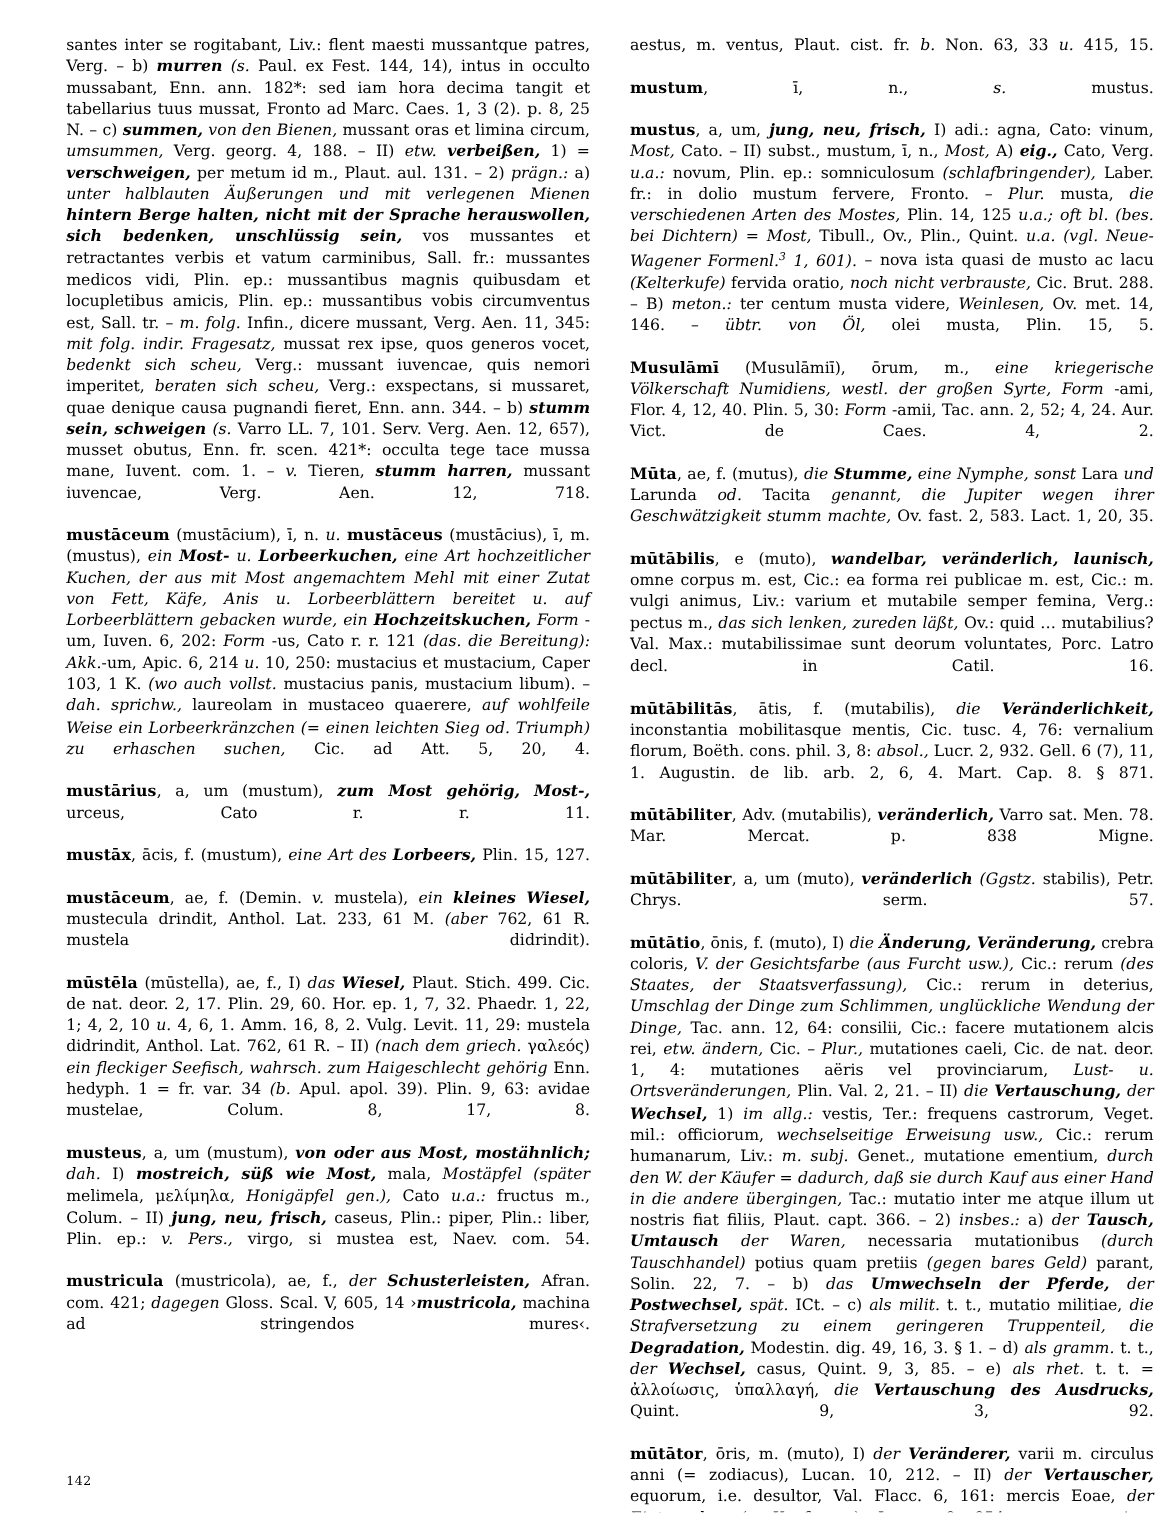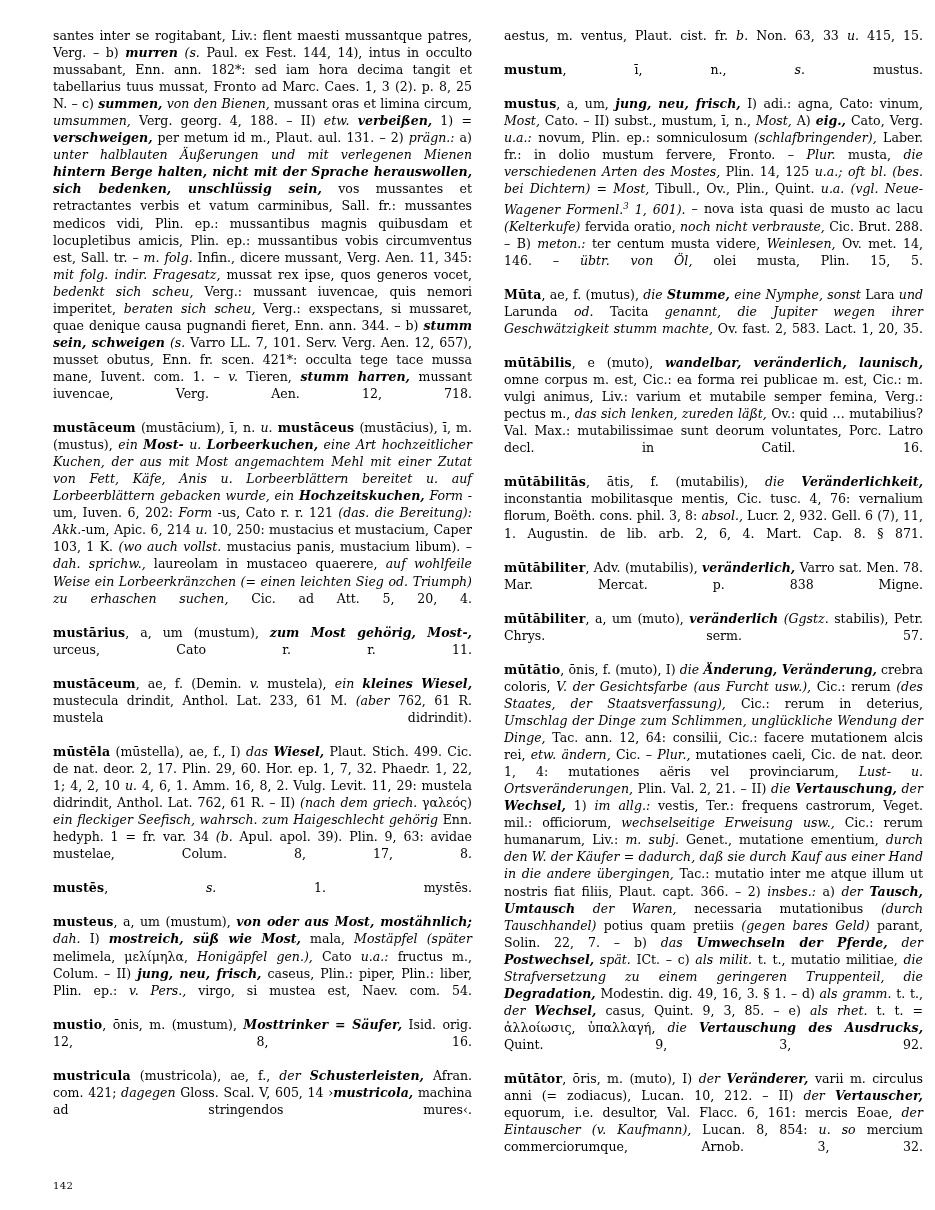--- a/index.html
+++ b/index.html
@@ -88,33 +88,33 @@
 <body>
 
 <div id="page">
 
   <div id="columns">
 
     <div class="column">
       <p class="entry">santes inter se rogitabant, Liv.: flent maesti mussantque patres, Verg. – b) <span class="de">murren</span> <span class="it">(s.</span> Paul. ex Fest. 144, 14), intus in occulto mussabant, Enn. ann. 182*: sed iam hora decima tangit et tabellarius tuus mussat, Fronto ad Marc. Caes. 1, 3 (2). p. 8, 25 N. – c) <span class="de">summen,</span> <span class="it">von den Bienen,</span> mussant oras et limina circum, <span class="it">umsummen,</span> Verg. georg. 4, 188. – II) <span class="it">etw.</span> <span class="de">verbeißen,</span> 1) = <span class="de">verschweigen,</span> per metum id m., Plaut. aul. 131. – 2) <span class="it">prägn.:</span> a) <span class="it">unter halblauten Äußerungen und mit verlegenen Mienen</span> <span class="de">hintern Berge halten, nicht mit der Sprache herauswollen, sich bedenken, unschlüssig sein,</span> vos mussantes et retractantes verbis et vatum carminibus, Sall. fr.: mussantes medicos vidi, Plin. ep.: mussantibus magnis quibusdam et locupletibus amicis, Plin. ep.: mussantibus vobis circumventus est, Sall. tr. – <span class="it">m. folg.</span> Infin., dicere mussant, Verg. Aen. 11, 345: <span class="it">mit folg. indir. Fragesatz,</span> mussat rex ipse, quos generos vocet, <span class="it">bedenkt sich scheu,</span> Verg.: mussant iuvencae, quis nemori imperitet, <span class="it">beraten sich scheu,</span> Verg.: exspectans, si mussaret, quae denique causa pugnandi fieret, Enn. ann. 344. – b) <span class="de">stumm sein, schweigen</span> <span class="it">(s.</span> Varro LL. 7, 101. Serv. Verg. Aen. 12, 657), musset obutus, Enn. fr. scen. 421*: occulta tege tace mussa mane, Iuvent. com. 1. – <span class="it">v.</span> Tieren, <span class="de">stumm harren,</span> mussant iuvencae, Verg. Aen. 12, 718.</p>
       <p class="entry"><span class="hw">mustāceum</span> (mustācium), ī, n. <span class="it">u.</span> <span class="hw">mustāceus</span> (mustācius), ī, m. (mustus), <span class="it">ein</span> <span class="de">Most-</span> <span class="it">u.</span> <span class="de">Lorbeerkuchen,</span> <span class="it">eine Art hochzeitlicher Kuchen, der aus mit Most angemachtem Mehl mit einer Zutat von Fett, Käfe, Anis u. Lorbeerblättern bereitet u. auf Lorbeerblättern gebacken wurde, ein</span> <span class="de">Hochzeitskuchen,</span> <span class="it">Form</span> -um, Iuven. 6, 202: <span class="it">Form</span> -us, Cato r. r. 121 <span class="it">(das. die Bereitung):</span> <span class="it">Akk.</span>-um, Apic. 6, 214 <span class="it">u.</span> 10, 250: mustacius et mustacium, Caper 103, 1 K. <span class="it">(wo auch vollst.</span> mustacius panis, mustacium libum). – <span class="it">dah. sprichw.,</span> laureolam in mustaceo quaerere, <span class="it">auf wohlfeile Weise ein Lorbeerkränzchen (= einen leichten Sieg od. Triumph) zu erhaschen suchen,</span> Cic. ad Att. 5, 20, 4.</p>
       <p class="entry"><span class="hw">mustārius</span>, a, um (mustum), <span class="de">zum Most gehörig, Most-,</span> urceus, Cato r. r. 11.</p>
+      <p class="entry"><span class="hw">mustāx</span>, ācis, f. (mustum), <span class="it">eine Art des</span> <span class="de">Lorbeers,</span> Plin. 15, 127.</p>
       <p class="entry"><span class="hw">mustāceum</span>, ae, f. (Demin. <span class="it">v.</span> mustela), <span class="it">ein</span> <span class="de">kleines Wiesel,</span> mustecula drindit, Anthol. Lat. 233, 61 M. <span class="it">(aber</span> 762, 61 R. mustela didrindit).</p>
       <p class="entry"><span class="hw">mūstēla</span> (mūstella), ae, f., I) <span class="it">das</span> <span class="de">Wiesel,</span> Plaut. Stich. 499. Cic. de nat. deor. 2, 17. Plin. 29, 60. Hor. ep. 1, 7, 32. Phaedr. 1, 22, 1; 4, 2, 10 <span class="it">u.</span> 4, 6, 1. Amm. 16, 8, 2. Vulg. Levit. 11, 29: mustela didrindit, Anthol. Lat. 762, 61 R. – II) <span class="it">(nach dem griech.</span> <span class="gr it">γαλεός)</span> <span class="it">ein fleckiger Seefisch, wahrsch. zum Haigeschlecht gehörig</span> Enn. hedyph. 1 = fr. var. 34 <span class="it">(b.</span> Apul. apol. 39). Plin. 9, 63: avidae mustelae, Colum. 8, 17, 8.</p>
-      <p class="entry"><span class="hw">mustēs</span>, <span class="it">s.</span> 1. mystēs.</p>
       <p class="entry"><span class="hw">musteus</span>, a, um (mustum), <span class="de">von oder aus Most, mostähnlich;</span> <span class="it">dah.</span> I) <span class="de">mostreich, süß wie Most,</span> mala, <span class="it">Mostäpfel (später</span> melimela, <span class="gr">μελίμηλα</span>, <span class="it">Honigäpfel gen.),</span> Cato <span class="it">u.a.:</span> fructus m., Colum. – II) <span class="de">jung, neu, frisch,</span> caseus, Plin.: piper, Plin.: liber, Plin. ep.: <span class="it">v. Pers.,</span> virgo, si mustea est, Naev. com. 54.</p>
-      <p class="entry"><span class="hw">mustio</span>, ōnis, m. (mustum), <span class="de">Mosttrinker = Säufer,</span> Isid. orig. 12, 8, 16.</p>
       <p class="entry"><span class="hw">mustricula</span> (mustricola), ae, f., <span class="it">der</span> <span class="de">Schusterleisten,</span> Afran. com. 421; <span class="it">dagegen</span> Gloss. Scal. V, 605, 14 ›<span class="de">mustricola,</span> machina ad stringendos mures‹.</p>
 
     </div>
 
     <div class="column">
       <p class="entry">aestus, m. ventus, Plaut. cist. fr. <span class="it">b.</span> Non. 63, 33 <span class="it">u.</span> 415, 15.</p>
       <p class="entry"><span class="hw">mustum</span>, ī, n., <span class="it">s.</span> mustus.</p>
       <p class="entry"><span class="hw">mustus</span>, a, um, <span class="de">jung, neu, frisch,</span> I) adi.: agna, Cato: vinum, <span class="it">Most,</span> Cato. – II) subst., mustum, ī, n., <span class="it">Most,</span> A) <span class="de">eig.,</span> Cato, Verg. <span class="it">u.a.:</span> novum, Plin. ep.: somniculosum <span class="it">(schlafbringender),</span> Laber. fr.: in dolio mustum fervere, Fronto. – <span class="it">Plur.</span> musta, <span class="it">die verschiedenen Arten des Mostes,</span> Plin. 14, 125 <span class="it">u.a.; oft bl. (bes. bei Dichtern) = Most,</span> Tibull., Ov., Plin., Quint. <span class="it">u.a. (vgl. Neue-Wagener Formenl.<span class="sup">3</span> 1, 601).</span> – nova ista quasi de musto ac lacu <span class="it">(Kelterkufe)</span> fervida oratio, <span class="it">noch nicht verbrauste,</span> Cic. Brut. 288. – B) <span class="it">meton.:</span> ter centum musta videre, <span class="it">Weinlesen,</span> Ov. met. 14, 146. – <span class="it">übtr. von Öl,</span> olei musta, Plin. 15, 5.</p>
+      <p class="entry"><span class="hw">Musulāmī</span> (Musulāmiī), ōrum, m., <span class="it">eine kriegerische Völkerschaft Numidiens, westl. der großen Syrte, Form</span> -ami, Flor. 4, 12, 40. Plin. 5, 30: <span class="it">Form</span> -amii, Tac. ann. 2, 52; 4, 24. Aur. Vict. de Caes. 4, 2.</p>
       <p class="entry"><span class="hw">Mūta</span>, ae, f. (mutus), <span class="it">die</span> <span class="de">Stumme,</span> <span class="it">eine Nymphe, sonst</span> Lara <span class="it">und</span> Larunda <span class="it">od.</span> Tacita <span class="it">genannt, die Jupiter wegen ihrer Geschwätzigkeit stumm machte,</span> Ov. fast. 2, 583. Lact. 1, 20, 35.</p>
       <p class="entry"><span class="hw">mūtābilis</span>, e (muto), <span class="de">wandelbar, veränderlich, launisch,</span> omne corpus m. est, Cic.: ea forma rei publicae m. est, Cic.: m. vulgi animus, Liv.: varium et mutabile semper femina, Verg.: pectus m., <span class="it">das sich lenken, zureden läßt,</span> Ov.: quid … mutabilius? Val. Max.: mutabilissimae sunt deorum voluntates, Porc. Latro decl. in Catil. 16.</p>
       <p class="entry"><span class="hw">mūtābilitās</span>, ātis, f. (mutabilis), <span class="it">die</span> <span class="de">Veränderlichkeit,</span> inconstantia mobilitasque mentis, Cic. tusc. 4, 76: vernalium florum, Boëth. cons. phil. 3, 8: <span class="it">absol.,</span> Lucr. 2, 932. Gell. 6 (7), 11, 1. Augustin. de lib. arb. 2, 6, 4. Mart. Cap. 8. § 871.</p>
       <p class="entry"><span class="hw">mūtābiliter</span>, Adv. (mutabilis), <span class="de">veränderlich,</span> Varro sat. Men. 78. Mar. Mercat. p. 838 Migne.</p>
       <p class="entry"><span class="hw">mūtābiliter</span>, a, um (muto), <span class="de">veränderlich</span> <span class="it">(Ggstz.</span> stabilis), Petr. Chrys. serm. 57.</p>
       <p class="entry"><span class="hw">mūtātio</span>, ōnis, f. (muto), I) <span class="it">die</span> <span class="de">Änderung, Veränderung,</span> crebra coloris, <span class="it">V. der Gesichtsfarbe (aus Furcht usw.),</span> Cic.: rerum <span class="it">(des Staates, der Staatsverfassung),</span> Cic.: rerum in deterius, <span class="it">Umschlag der Dinge zum Schlimmen, unglückliche Wendung der Dinge,</span> Tac. ann. 12, 64: consilii, Cic.: facere mutationem alcis rei, <span class="it">etw. ändern,</span> Cic. – <span class="it">Plur.,</span> mutationes caeli, Cic. de nat. deor. 1, 4: mutationes aëris vel provinciarum, <span class="it">Lust- u. Ortsveränderungen,</span> Plin. Val. 2, 21. – II) <span class="it">die</span> <span class="de">Vertauschung,</span> <span class="it">der</span> <span class="de">Wechsel,</span> 1) <span class="it">im allg.:</span> vestis, Ter.: frequens castrorum, Veget. mil.: officiorum, <span class="it">wechselseitige Erweisung usw.,</span> Cic.: rerum humanarum, Liv.: <span class="it">m. subj.</span> Genet., mutatione ementium, <span class="it">durch den W. der Käufer = dadurch, daß sie durch Kauf aus einer Hand in die andere übergingen,</span> Tac.: mutatio inter me atque illum ut nostris fiat filiis, Plaut. capt. 366. – 2) <span class="it">insbes.:</span> a) <span class="it">der</span> <span class="de">Tausch, Umtausch</span> <span class="it">der Waren,</span> necessaria mutationibus <span class="it">(durch Tauschhandel)</span> potius quam pretiis <span class="it">(gegen bares Geld)</span> parant, Solin. 22, 7. – b) <span class="it">das</span> <span class="de">Umwechseln der Pferde,</span> <span class="it">der</span> <span class="de">Postwechsel,</span> <span class="it">spät.</span> ICt. – c) <span class="it">als milit.</span> t. t., mutatio militiae, <span class="it">die Strafversetzung zu einem geringeren Truppenteil, die</span> <span class="de">Degradation,</span> Modestin. dig. 49, 16, 3. § 1. – d) <span class="it">als gramm.</span> t. t., <span class="it">der</span> <span class="de">Wechsel,</span> casus, Quint. 9, 3, 85. – e) <span class="it">als rhet.</span> t. t. = <span class="gr">ἀλλοίωσις, ὑπαλλαγή,</span> <span class="it">die</span> <span class="de">Vertauschung des Ausdrucks,</span> Quint. 9, 3, 92.</p>
       <p class="entry"><span class="hw">mūtātor</span>, ōris, m. (muto), I) <span class="it">der</span> <span class="de">Veränderer,</span> varii m. circulus anni (= zodiacus), Lucan. 10, 212. – II) <span class="it">der</span> <span class="de">Vertauscher,</span> equorum, i.e. desultor, Val. Flacc. 6, 161: mercis Eoae, <span class="it">der Eintauscher (v. Kaufmann),</span> Lucan. 8, 854: <span class="it">u. so</span> mercium commerciorumque,  Arnob. 3, 32.</p>
 
     </div>
 

